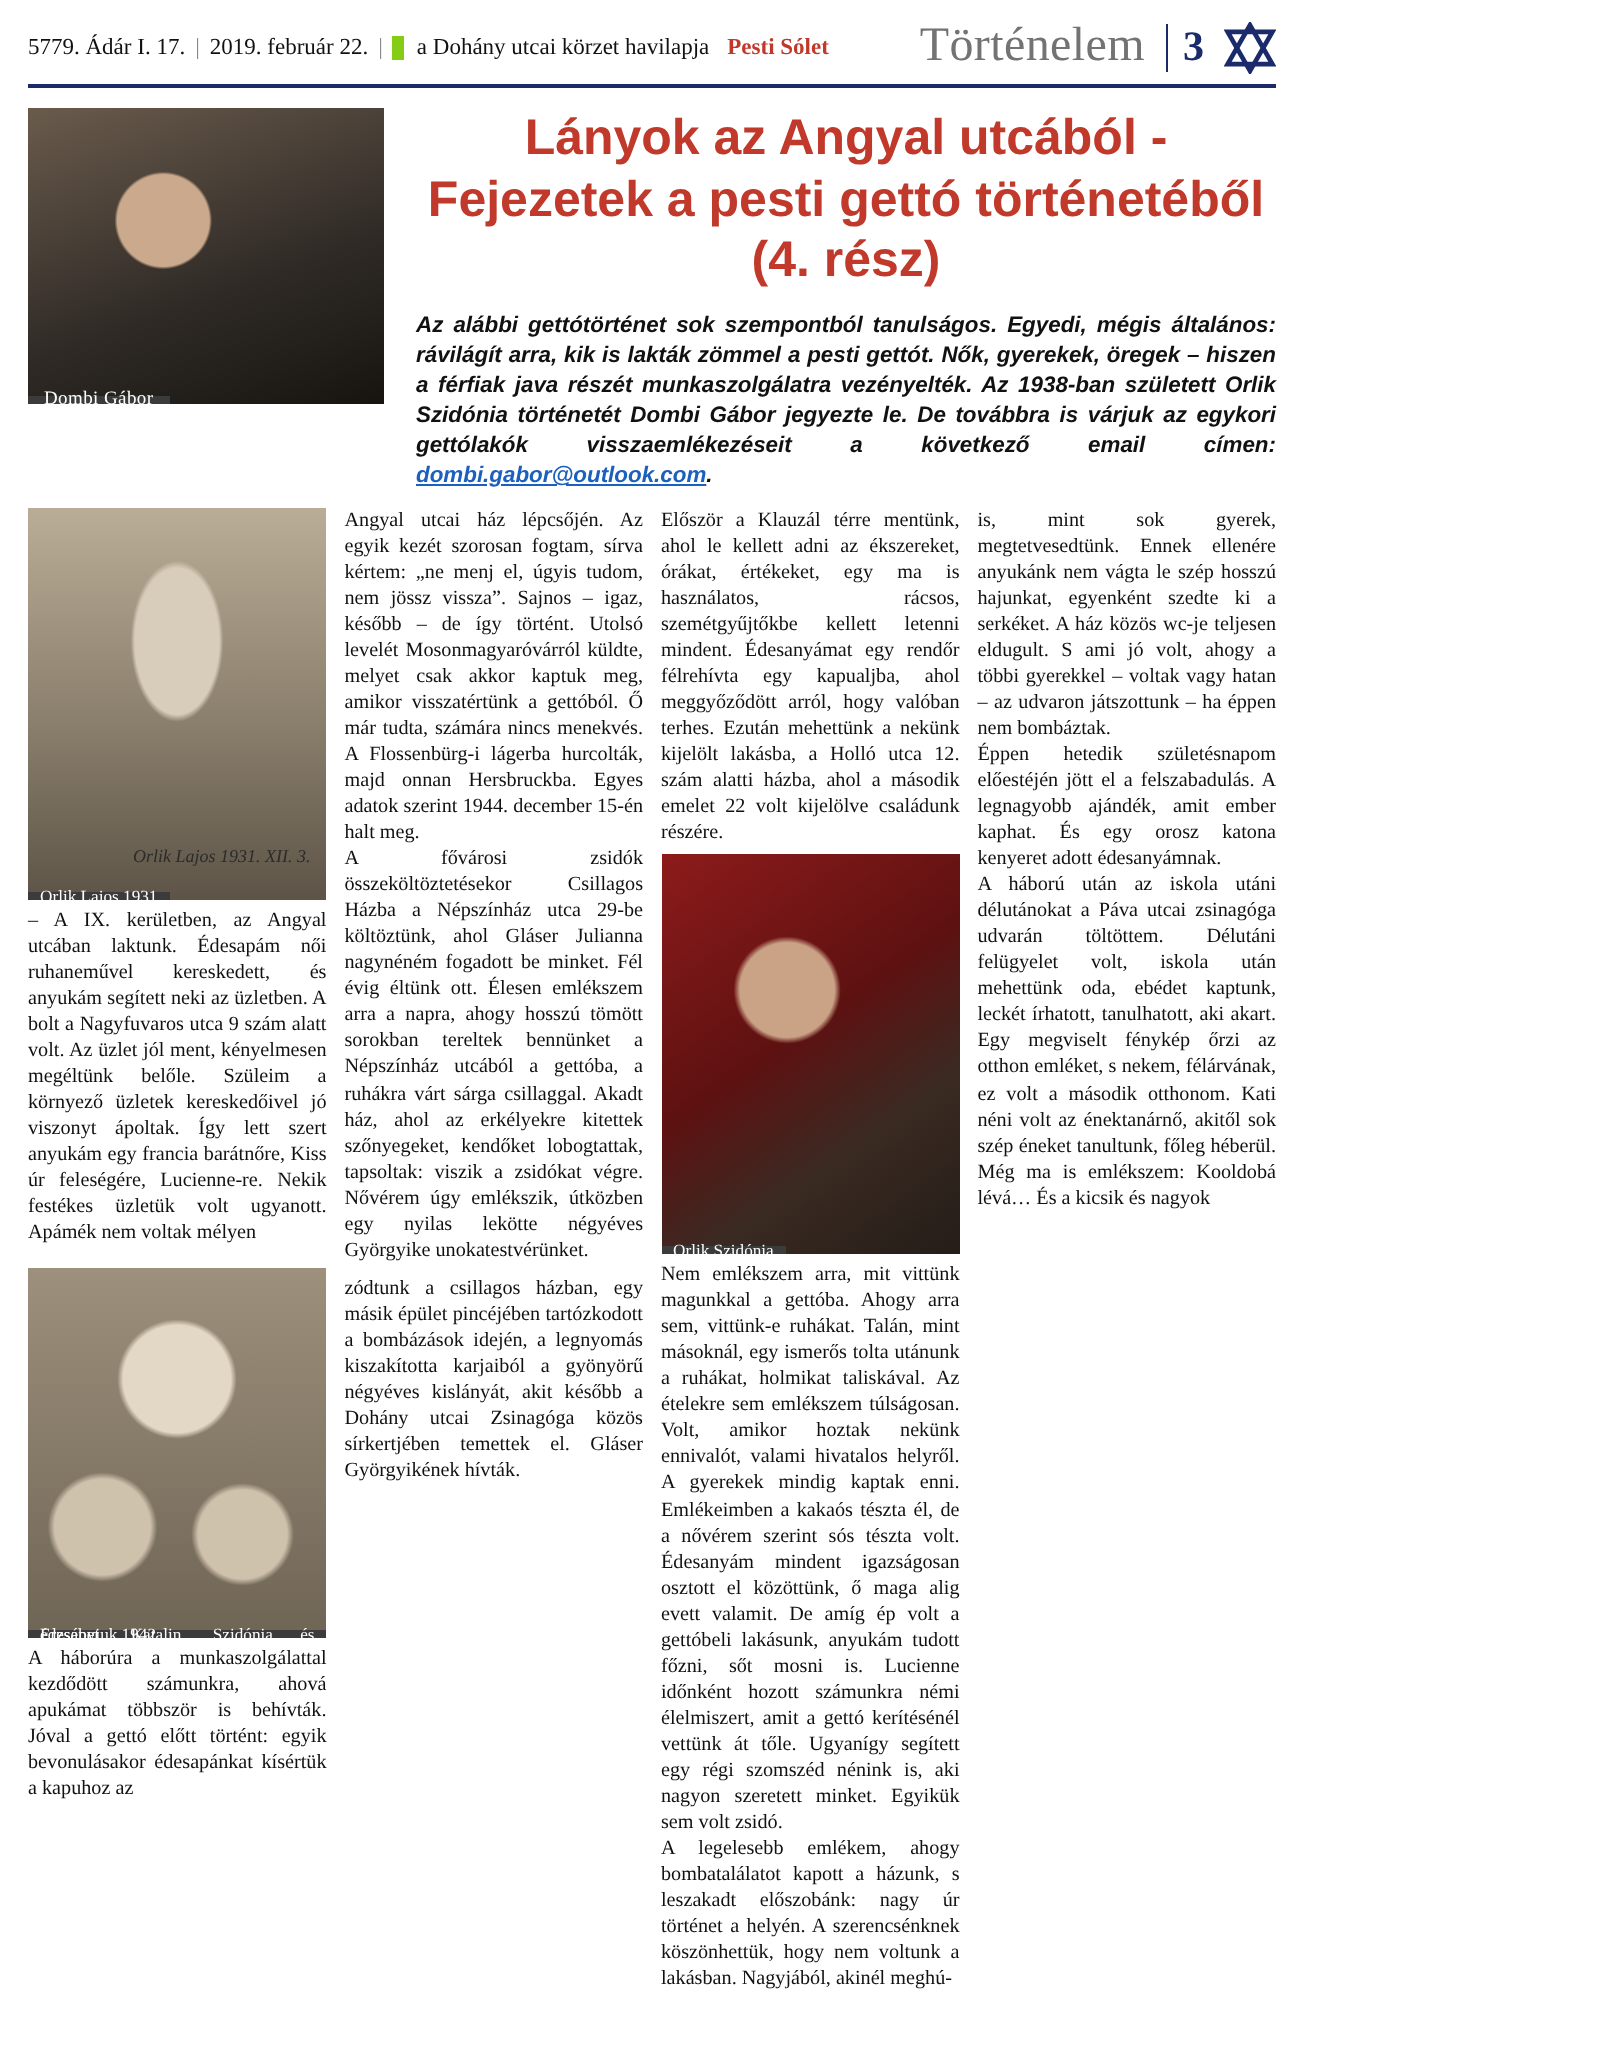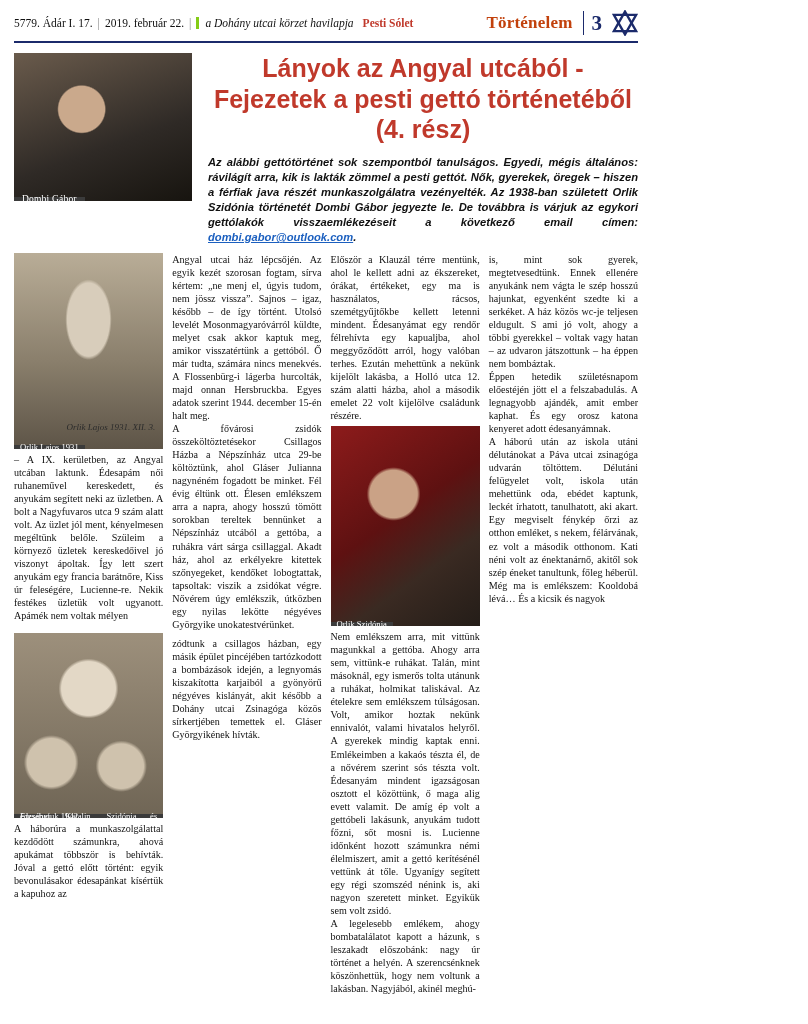--- a/index.html
+++ b/index.html
@@ -11,24 +11,24 @@
     color: #111;
     overflow: hidden;
   }
   .page { position: relative; width: 652px; height: 1024px; padding: 10px 14px 8px 14px; }
 
   
   .masthead { display:flex; align-items:center; justify-content:space-between;
     border-bottom: 2px solid #1b2a6b; padding-bottom: 5px; }
   .masthead-left { display:flex; align-items:baseline; gap:5px; font-size:11.5px; color:#111; white-space:nowrap; }
   .masthead-left .sep { color:#888; }
-  .masthead-left .bracket { font-style:italic; border-left:3px solid #84cc16; padding-left:6px;text-align:center; }
+  .masthead-left .bracket { border-left:6px solid #84cc16; padding-left:6px;text-align:center; }
   .masthead-left .brand { color:#c0392b; font-weight:bold; margin-left:4px; }
   .masthead-right { display:flex; align-items:center; gap:10px; }
-  .section-title { color:#c2410c; font-size:17px; font-weight:bold; letter-spacing:.2px; }
+  .section-title { color:#737373; font-size:24px; font-weight:normal; letter-spacing:.2px; }
   .page-num-wrap { display:flex; align-items:center; gap:8px; }
   .vrule { width:1px; height:24px; background:#1b2a6b; }
   .page-num { color:#1b2a6b; font-size:21px; font-weight:bold; }
   .star { width:26px; height:26px; }
 
   
   .top-area { display:flex; gap:10px; margin-top:10px; }
   .author-photo-box { width:178px; }
   .photo {
     width:100%; display:block; border:0;

